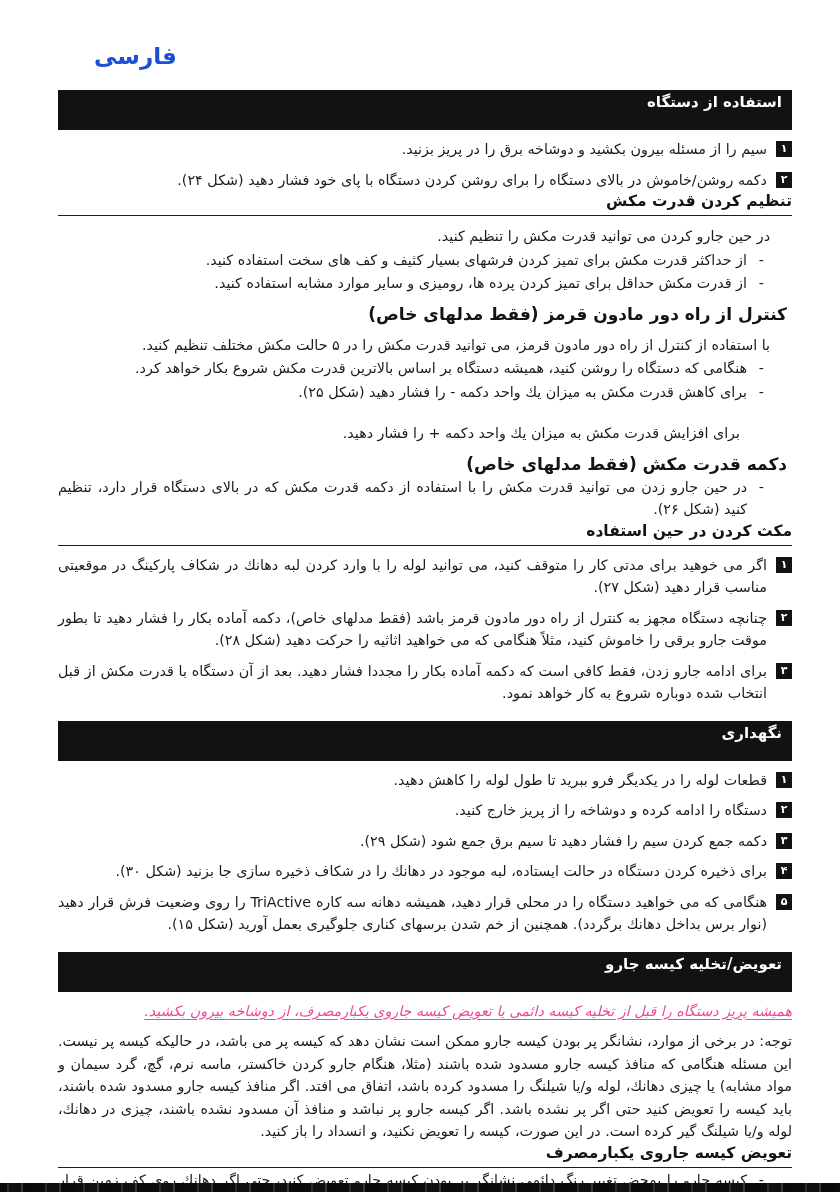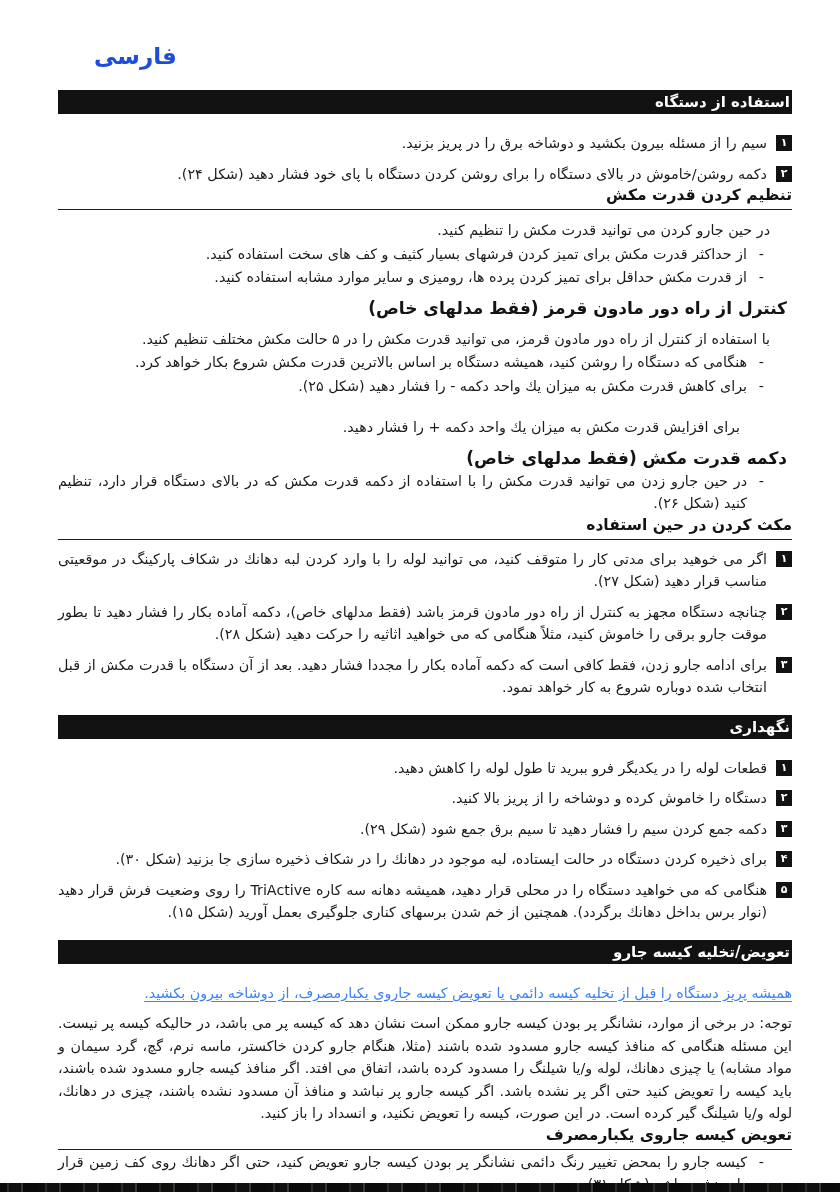--- a/index.html
+++ b/index.html
@@ -2,33 +2,33 @@
 <html lang="fa" dir="rtl"><head>
 <meta charset="utf-8">
 <style>
   html,body{margin:0;padding:0;background:#ffffff;}
   body{font-family:"DejaVu Sans",sans-serif;color:#1b1b1b;}
   #page{position:relative;width:840px;height:1192px;background:#ffffff;overflow:hidden;margin:0 auto;}
   #content{position:absolute;top:38px;right:48px;left:58px;direction:rtl;}
   .lang-title{direction:rtl;text-align:left;font-size:23px;font-weight:bold;
     padding-left:36px;height:36px;line-height:36px;margin-bottom:16px;color:#1d4ed8;}
   .bar{background:var(--bar-bg,#121212);color:var(--bar-text,#ffffff);
-    font-weight:bold;font-size:15px;height:24px;line-height:24px;
-    padding:0 2px;margin-top:16px;margin-bottom:18px;}
+    font-weight:bold;font-size:15px;height:40px;line-height:24px;
+    padding:0 10px;margin-top:16px;margin-bottom:8px;}
   .rule-header{font-weight:bold;font-size:15.5px;line-height:21px;
     padding-bottom:3px;border-bottom:1.6px solid #1d1d1d;color:#141414;}
   .sub-header{font-weight:bold;font-size:17px;line-height:21px;margin-top:9px;
     padding-right:5px;color:#141414;}
   .para,.dash-item,.num-item,.indent-para,.note-para,.underline-para{
     font-size:14.3px;line-height:22.5px;text-align:justify;}
   .para{margin-top:9px;padding-right:22px;}
   .indent-para{margin-top:19px;padding-right:52px;}
   .note-para{margin-top:8px;padding-right:0;}
   .underline-para{margin-top:7px;text-decoration:underline;
-    text-underline-offset:3px;color:#3b82f6;}
+    text-underline-offset:3px;color:#ec4899;font-style:italic;}
   .dash-item{margin-top:1px;padding-right:28px;display:flex;gap:9px;}
   .dash-item .dash{flex:0 0 auto;width:8px;}
   .dash-item .txt{flex:1 1 auto;text-align:justify;}
   .num-item{margin-top:8px;display:flex;gap:9px;}
   .num-badge{flex:0 0 auto;width:16px;height:16px;margin-top:3px;background:#121212;
     color:#ffffff;font-size:11px;line-height:16px;text-align:center;font-weight:bold;}
   .num-item .txt{flex:1 1 auto;text-align:justify;}
   .scan-strip{position:absolute;left:0;right:0;bottom:0;height:9px;background:#161616;
     background-image:repeating-linear-gradient(90deg,
       #0c0c0c 0 7px,#2e2a28 7px 9px,#101010 9px 21px,#3a3632 21px 23px,#0a0a0a 23px 38px);}
@@ -88,21 +88,21 @@
           <span class="num-badge">۳</span>
           <div class="txt">برای ادامه جارو زدن، فقط کافی است که دکمه آماده بکار را مجددا فشار دهید. بعد از آن دستگاه با قدرت مکش از قبل انتخاب شده دوباره شروع به کار خواهد نمود.</div>
         </div>
         <div class="bar"><span>نگهداری</span></div>
         <div class="num-item">
           <span class="num-badge">۱</span>
           <div class="txt">قطعات لوله را در یکدیگر فرو ببرید تا طول لوله را کاهش دهید.</div>
         </div>
         <div class="num-item">
           <span class="num-badge">۲</span>
-          <div class="txt">دستگاه را خاموش کرده و دوشاخه را از پریز بالا کنید.</div>
+          <div class="txt">دستگاه را ادامه کرده و دوشاخه را از پریز خارج کنید.</div>
         </div>
         <div class="num-item">
           <span class="num-badge">۳</span>
           <div class="txt">دکمه جمع کردن سیم را فشار دهید تا سیم برق جمع شود (شکل ۲۹).</div>
         </div>
         <div class="num-item">
           <span class="num-badge">۴</span>
           <div class="txt">برای ذخیره کردن دستگاه در حالت ایستاده، لبه موجود در دهانك را در شکاف ذخیره سازی جا بزنید (شکل ۳۰).</div>
         </div>
         <div class="num-item">

